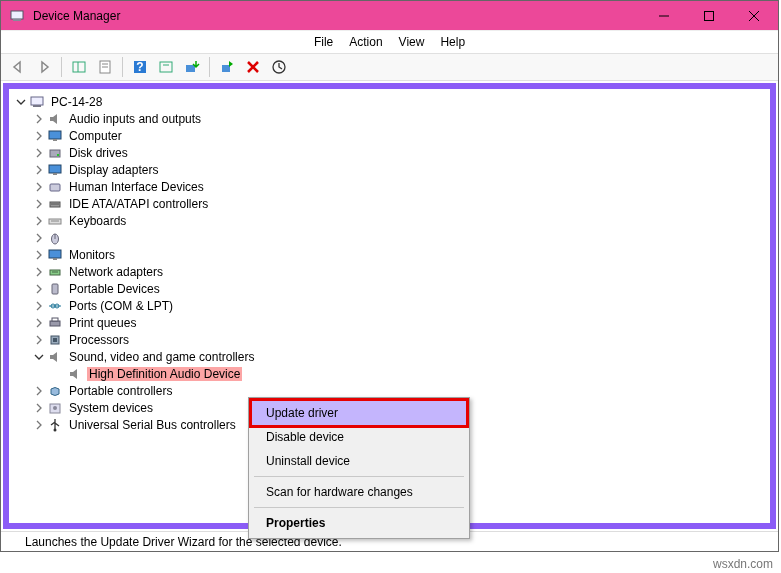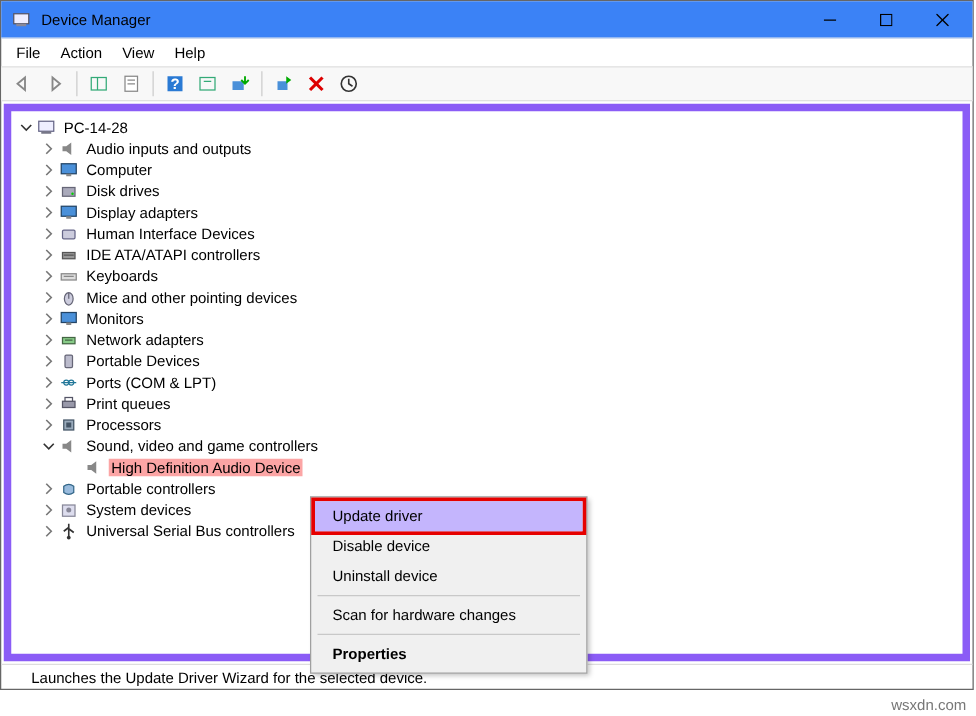--- a/index.html
+++ b/index.html
@@ -1,23 +1,23 @@
 <!DOCTYPE html>
 <html><head>
 <meta charset="utf-8">
 <style>
 * { box-sizing: border-box; margin: 0; padding: 0; font-family: "Segoe UI", Tahoma, sans-serif; font-size: 12px; }
 html, body { width: 781px; height: 573px; background: #fff; overflow: hidden; }
 .window { width: 779px; height: 552px; border: 1px solid #666; display: flex; flex-direction: column; background: #fff; }
-.titlebar { height: 30px; display: flex; align-items: center; padding: 0 2px 0 8px; background: #3b82f6; border-bottom: 1px solid #eee; }
+.titlebar { height: 30px; display: flex; align-items: center; padding: 0 2px 0 8px; background: #ec4899; border-bottom: 1px solid #eee; }
 .titlebar .app-icon { width: 16px; height: 16px; margin-right: 8px; display: inline-flex; }
 .titlebar .title { flex: 1; font-size: 12px; }
 .titlebar .win-btn { width: 45px; height: 28px; display: flex; align-items: center; justify-content: center; cursor: default; }
 .titlebar .win-btn svg { pointer-events: none; }
-.menubar { height: 22px; display: flex; align-items: center; gap: 4px; padding: 0 6px; }
+.menubar { height: 22px; display: flex; align-items: center; gap: 4px; padding: 0 6px; justify-content: center; }
 .menubar .menu-item { padding: 2px 6px; cursor: default; }
 .toolbar { height: 28px; display: flex; align-items: center; padding: 2px 6px; gap: 4px; border-top: 1px solid #e0e0e0; border-bottom: 1px solid #e0e0e0; background: #f8f8f8; }
 .toolbar .tbtn { width: 22px; height: 22px; display: flex; align-items: center; justify-content: center; cursor: default; }
 .toolbar .sep { width: 1px; height: 20px; background: #ccc; margin: 0 2px; }
 .tree-wrap { flex: 1; border: 6px solid #8b5cf6; margin: 2px; overflow: auto; position: relative; background: #fff; }
 .tree { padding: 4px 2px; font-size: 12px; }
 .node { display: flex; align-items: center; height: 17px; white-space: nowrap; cursor: default; }
 .tw { width: 16px; height: 16px; display: flex; align-items: center; justify-content: center; color: #666; }
 .ic { width: 16px; height: 16px; display: inline-flex; align-items: center; justify-content: center; margin-right: 4px; }
 .lbl { padding: 0 2px; }
@@ -255,21 +255,20 @@
             <svg width="10" height="10">
               <path d="M3 1 L7 5 L3 9" fill="none" stroke="#777" stroke-width="1.3"></path>
             </svg>
           </span>
           <span class="ic">
             <svg width="14" height="14">
               <ellipse cx="7" cy="8" rx="3.5" ry="5" fill="#ccd" stroke="#667"></ellipse>
               <line x1="7" y1="3" x2="7" y2="8" stroke="#667"></line>
             </svg>
           </span>
-          <span class="lbl">Mice and other pointing devices</span>
         </div>
         <div class="node lvl1">
           <span class="tw">
             <svg width="10" height="10">
               <path d="M3 1 L7 5 L3 9" fill="none" stroke="#777" stroke-width="1.3"></path>
             </svg>
           </span>
           <span class="ic">
             <svg width="14" height="14">
               <rect x="1" y="2" width="12" height="8" fill="#4a90d9" stroke="#246"></rect>

